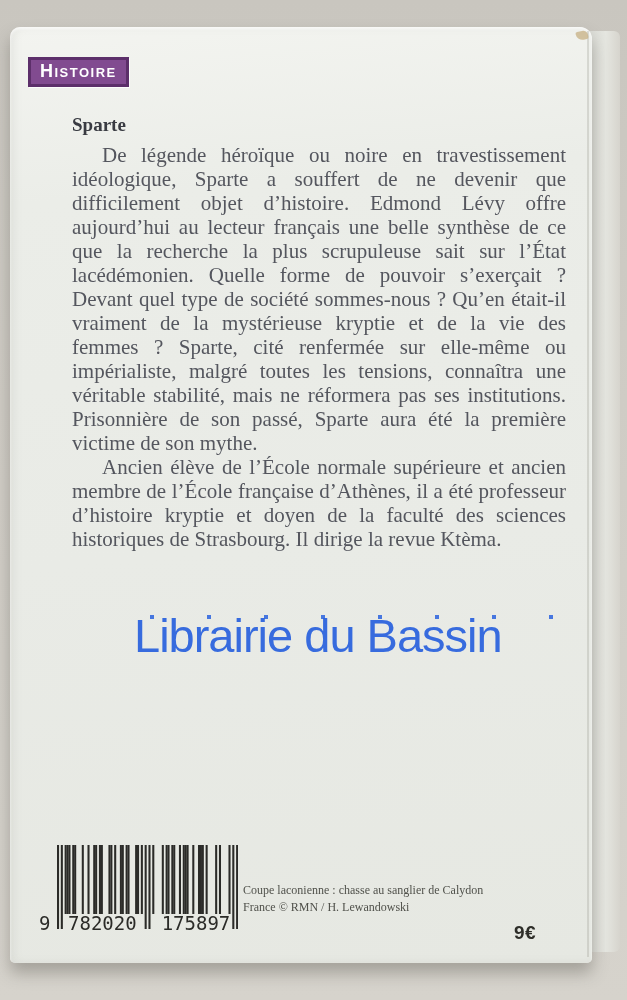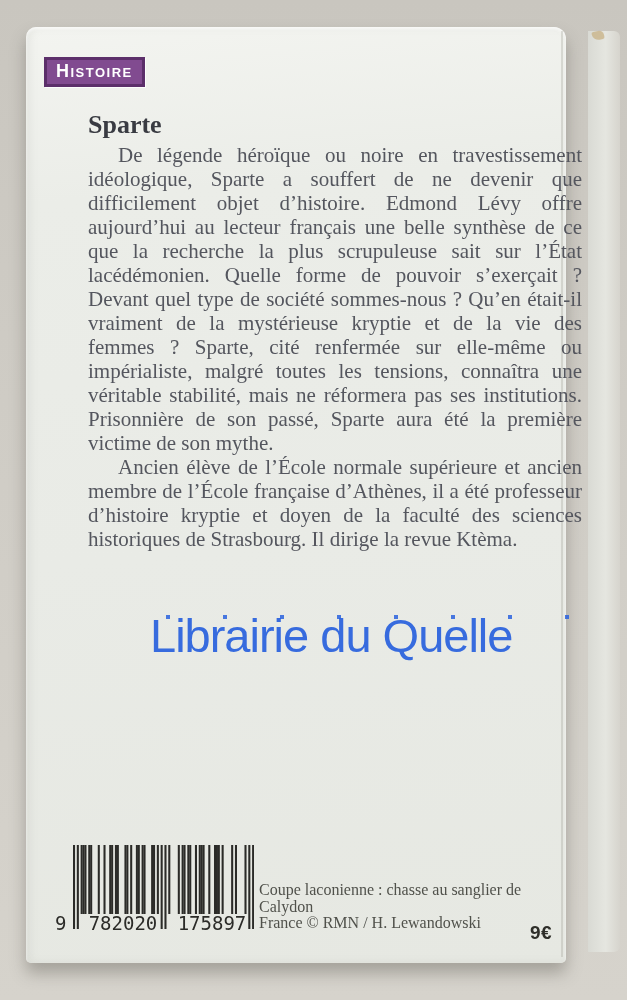--- a/index.html
+++ b/index.html
@@ -7,27 +7,26 @@
     width:627px;height:1000px;position:relative;overflow:hidden;
     background:linear-gradient(180deg,#c9c6bf 0%,#cfccc5 40%,#d6d3cc 100%);
     font-family:"Liberation Serif",serif;
   }
   .pages-strip{
     position:absolute;left:588px;top:31px;width:32px;height:921px;
     background:linear-gradient(90deg,#d9dad4,#e5e6e0 55%,#d6d4cd);
     border-radius:0 6px 6px 0;
   }
   .book{
-    position:absolute;left:10px;top:27px;width:540px;height:936px;
+    position:absolute;left:10px;top:27px;width:582px;height:936px;
     background:linear-gradient(175deg,#f3f4f0 0%,#ebede8 18%,#e9ebe6 55%,#e6e8e2 100%);
     border-radius:10px 12px 5px 5px;
     box-shadow:0 10px 16px rgba(90,88,80,.40),
                inset 0 2px 3px rgba(255,255,255,.70),
                inset 4px 0 8px rgba(120,120,110,.10);
-    margin-left:16px;
   }
   .edge-line{
     position:absolute;right:3px;top:4px;bottom:6px;width:2px;
     background:rgba(150,150,140,.28);
   }
   .corner-wear{
     position:absolute;left:566px;top:4px;width:12px;height:9px;
     background:#c9b489;border-radius:2px 5px 2px 7px;
     transform:rotate(-12deg);opacity:.8;
   }
@@ -37,21 +36,21 @@
     padding:1px 9px 2px 9px;
     font-family:"Liberation Sans",sans-serif;
     font-variant:small-caps;font-weight:700;font-size:18px;letter-spacing:1.5px;
     box-shadow:1px 1px 0 rgba(255,255,255,.8);
   }
   .text-col{
     position:absolute;left:62px;top:84px;width:494px;
     color:#54565e;font-size:21px;line-height:24px;text-align:justify;
   }
   .h-title,.h-author{
-    font-size:26px;font-weight:700;color:#393b42;text-align:left;
+    font-size:19px;font-weight:700;color:#393b42;text-align:left;
     margin:0 0 4px 0;line-height:28px;
   }
   .h-author{margin-top:20px;margin-bottom:8px;}
   .text-col p{margin:0;text-indent:30px;}
   .journal{}
   .wm-dots{
     position:absolute;left:140px;top:588px;width:404px;height:4px;
     background:repeating-linear-gradient(90deg,#2a62de 0 4px,transparent 4px 57px);
     opacity:.85;
   }
@@ -61,25 +60,25 @@
     color:#2a62de;white-space:nowrap;letter-spacing:-1px;opacity:.93;
   }
   .barcode{position:absolute;left:47px;top:818px;width:181px;height:84px;}
   .bc-bars{width:181px;height:84px;}
   .bc-num{
     position:absolute;top:68px;
     font-family:"DejaVu Sans Mono",monospace;font-size:19px;color:#2b2b28;
     line-height:20px;
   }
   .bc-n9{left:-18px;}
-  .bc-g1{left:11px;width:78px;text-align:center;}
+  .bc-g1{left:11px;width:78px;text-align:left;}
   .bc-g2{left:100px;width:78px;text-align:center;}
   .credits{
     position:absolute;left:233px;top:855px;width:300px;
-    font-size:16px;line-height:16.5px;color:#50514b;text-align:left;
+    font-size:12px;line-height:16.5px;color:#50514b;text-align:left;
   }
   .credits .gap{height:2px;}
   .price{
     position:absolute;left:504px;top:895px;
     font-family:"Liberation Sans",sans-serif;font-weight:700;font-size:19px;
     color:#2e2e29;letter-spacing:.5px;
   }
 </style>
 </head>
 <body>
@@ -93,21 +92,21 @@
 
   <div class="badge">Histoire</div>
 
   <div class="text-col">
     <div class="h-title">Sparte</div>
     <p>De légende héroïque ou noire en travestissement idéologique, Sparte a souffert de ne devenir que difficilement objet d’histoire. Edmond Lévy offre aujourd’hui au lecteur français une belle synthèse de ce que la recherche la plus scrupuleuse sait sur l’État lacédémonien. Quelle forme de pouvoir s’exerçait&nbsp;? Devant quel type de société sommes-nous&nbsp;? Qu’en était-il vraiment de la mystérieuse kryptie et de la vie des femmes&nbsp;? Sparte, cité renfermée sur elle-même ou impérialiste, malgré toutes les tensions, connaîtra une véritable stabilité, mais ne réformera pas ses institutions. Prisonnière de son passé, Sparte aura été la première victime de son mythe.</p>
     <p><span>Ancien élève de l’École normale supérieure et ancien membre de l’École française d’Athènes, il a été professeur d’histoire kryptie et doyen de la faculté des sciences historiques de Strasbourg. Il dirige la revue </span><span class="journal">Ktèma</span><span>.</span></p>
   </div>
 
   <div class="wm-dots"></div>
-  <div class="watermark">Librairie du Quelle</div>
+  <div class="watermark">Librairie du Bassin</div>
 
   <div class="barcode">
     <div class="bc-bars">
         <svg viewBox="0 0 95 84" preserveAspectRatio="none" style="width:100%;height:100%;display:block;fill:#2b2b28">
           <rect x="0" y="0" width="1.08" height="84"></rect>
           <rect x="2" y="0" width="1.08" height="84"></rect>
           <rect x="4" y="0" width="1.08" height="69"></rect>
           <rect x="5" y="0" width="1.08" height="69"></rect>
           <rect x="6" y="0" width="1.08" height="69"></rect>
           <rect x="8" y="0" width="1.08" height="69"></rect>

